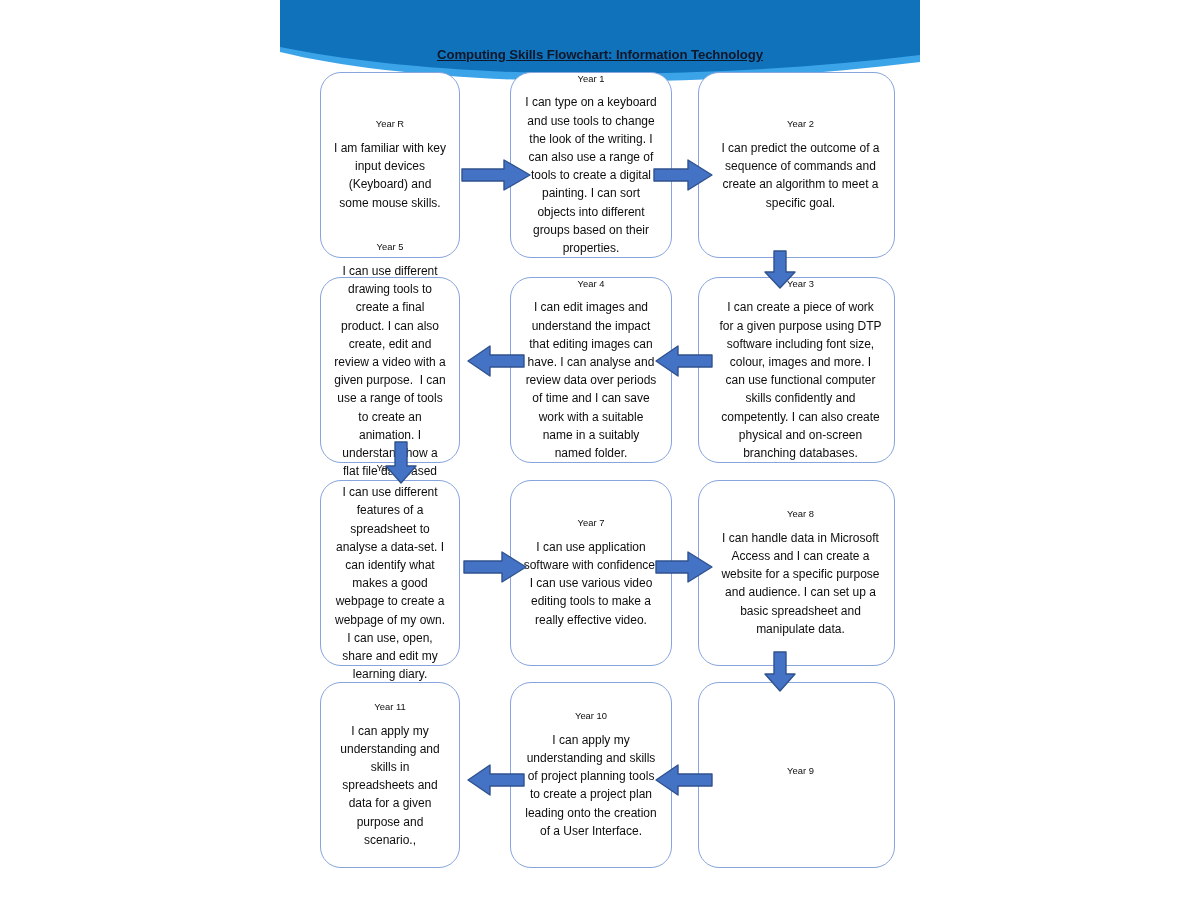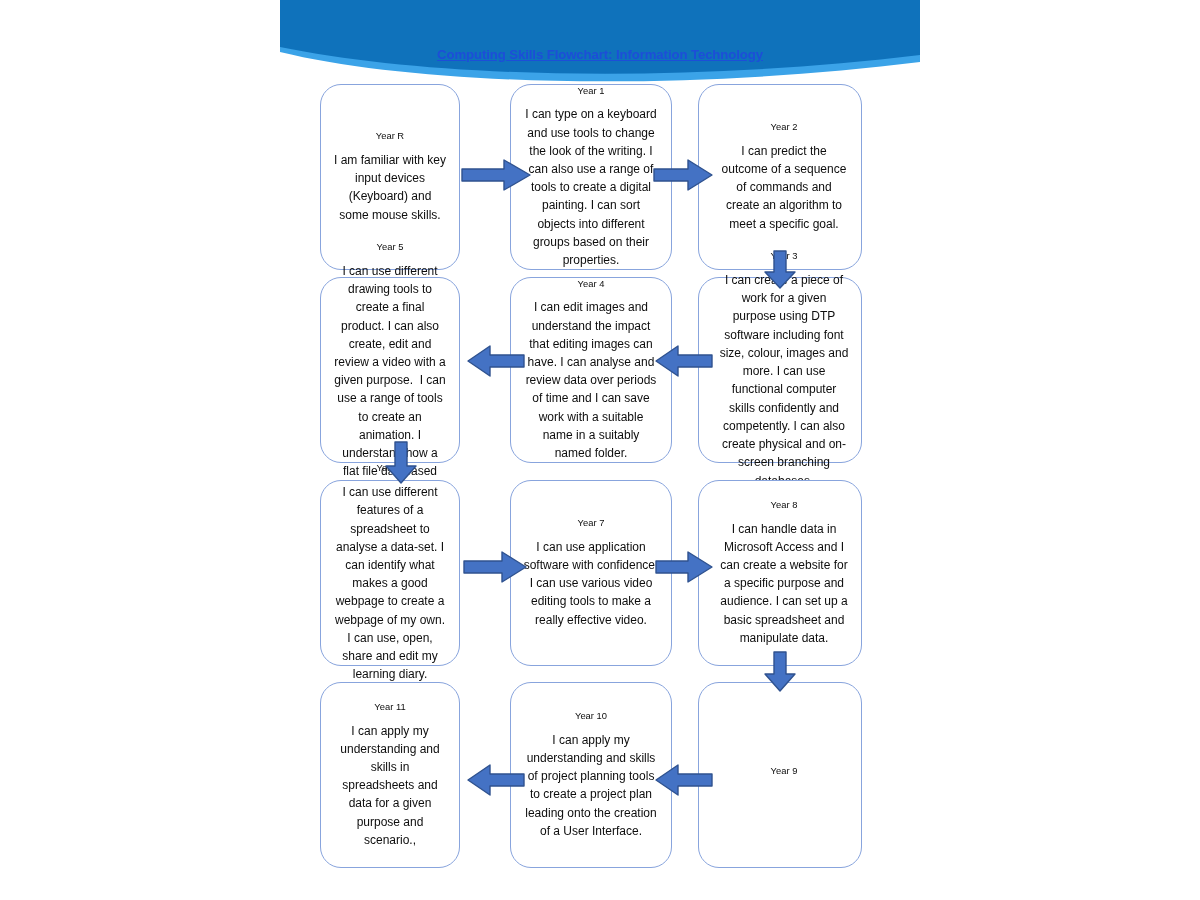--- a/index.html
+++ b/index.html
@@ -44,21 +44,21 @@
   #header-banner svg { display: block; }
 
   #title {
     position: absolute;
     left: 0;
     top: 47px;
     width: 640px;
     text-align: center;
     font-size: 13.2px;
     font-weight: bold;
-    color: #1d4ed8;
+    color: #0f172a;
     text-decoration: underline;
     letter-spacing: -0.1px;
     white-space: nowrap;
   }
 
   
   .box {
     position: absolute;
     box-sizing: border-box;
     background: #ffffff;
@@ -81,23 +81,23 @@
   .box .desc {
     font-size: 12px;
     font-weight: normal;
     line-height: 1.52;
     white-space: pre-wrap;
   }
 
   
   .col-a { left: 40px;  width: 140px; }
   .col-b { left: 230px; width: 162px; }
-  .col-c { left: 418px; width: 164px; padding-left: 20px; }
-
-  .row-1 { top: 84px;  height: 186px; }
+  .col-c { left: 418px; width: 197px; padding-left: 20px; }
+
+  .row-1 { top: 72px;  height: 186px; }
   .row-2 { top: 277px; height: 186px; }
   .row-3 { top: 480px; height: 186px; }
   .row-4 { top: 682px; height: 186px; }
 
   
   .arrow {
     position: absolute;
     pointer-events: none;
   }
   .arrow svg { display: block; }

